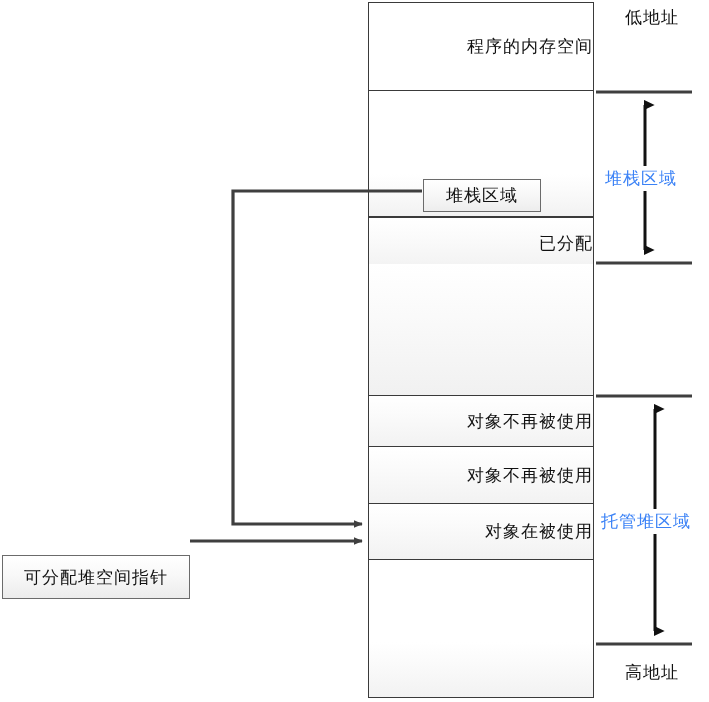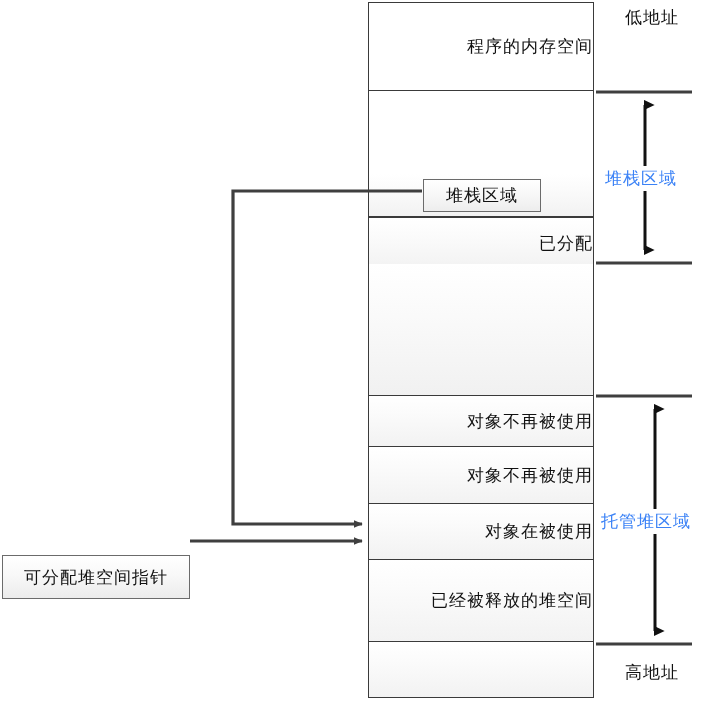--- a/index.html
+++ b/index.html
@@ -151,23 +151,20 @@
     </div>
 
     <div class="mem-block" style="top:444px;height:57px;">
       <span>对象不再被使用</span>
     </div>
 
     <div class="mem-block" style="top:501px;height:56px;">
       <span>对象在被使用</span>
     </div>
 
-    <div class="mem-block" style="top:557px;height:82px;">
-      <span>已经被释放的堆空间</span>
-    </div>
 
     <div class="mem-block nb" style="top:639px;height:55px;"></div>
 
     <div class="ref-box">
       <span>堆栈区域</span>
     </div>
   </div>
 
   <div class="ptr-box">
     <span>可分配堆空间指针</span>

